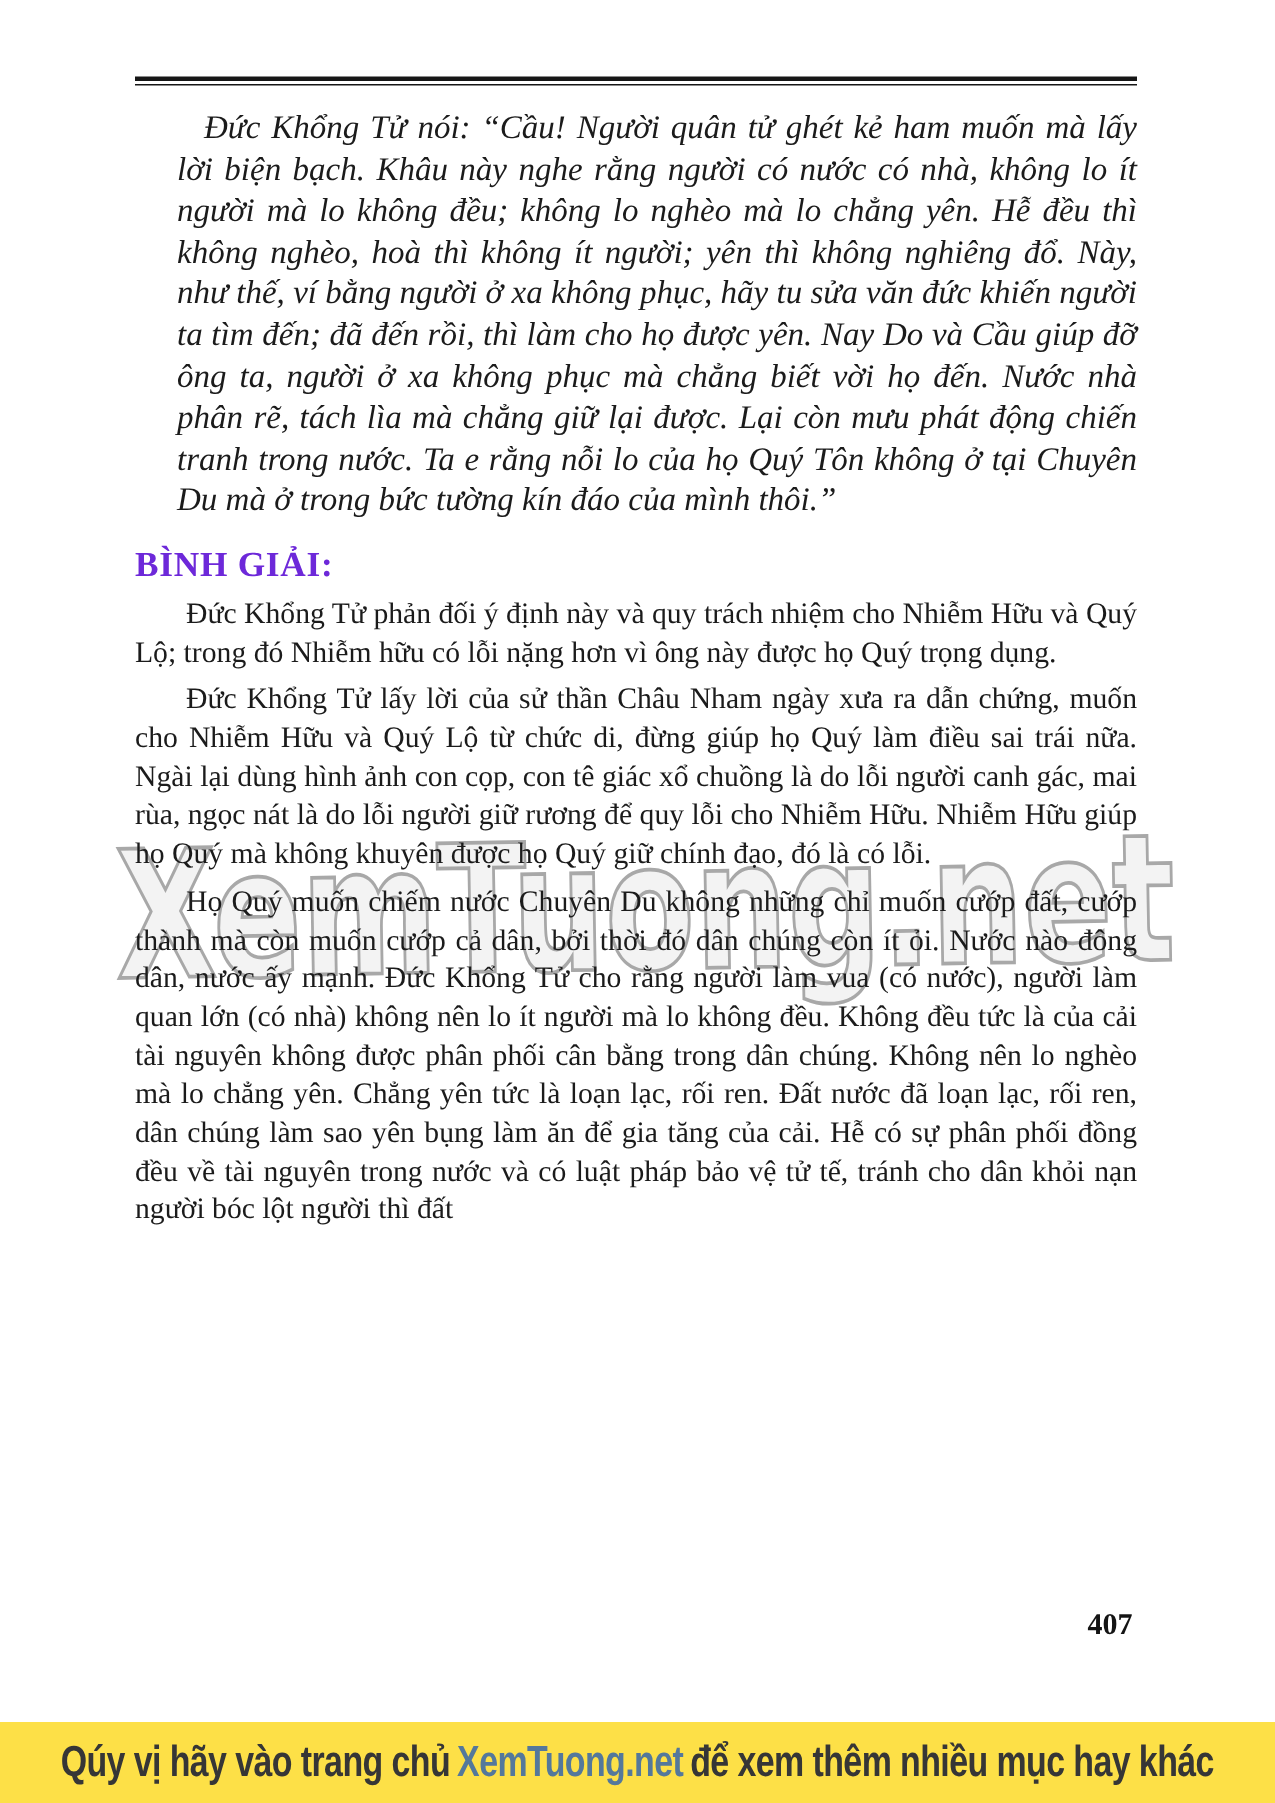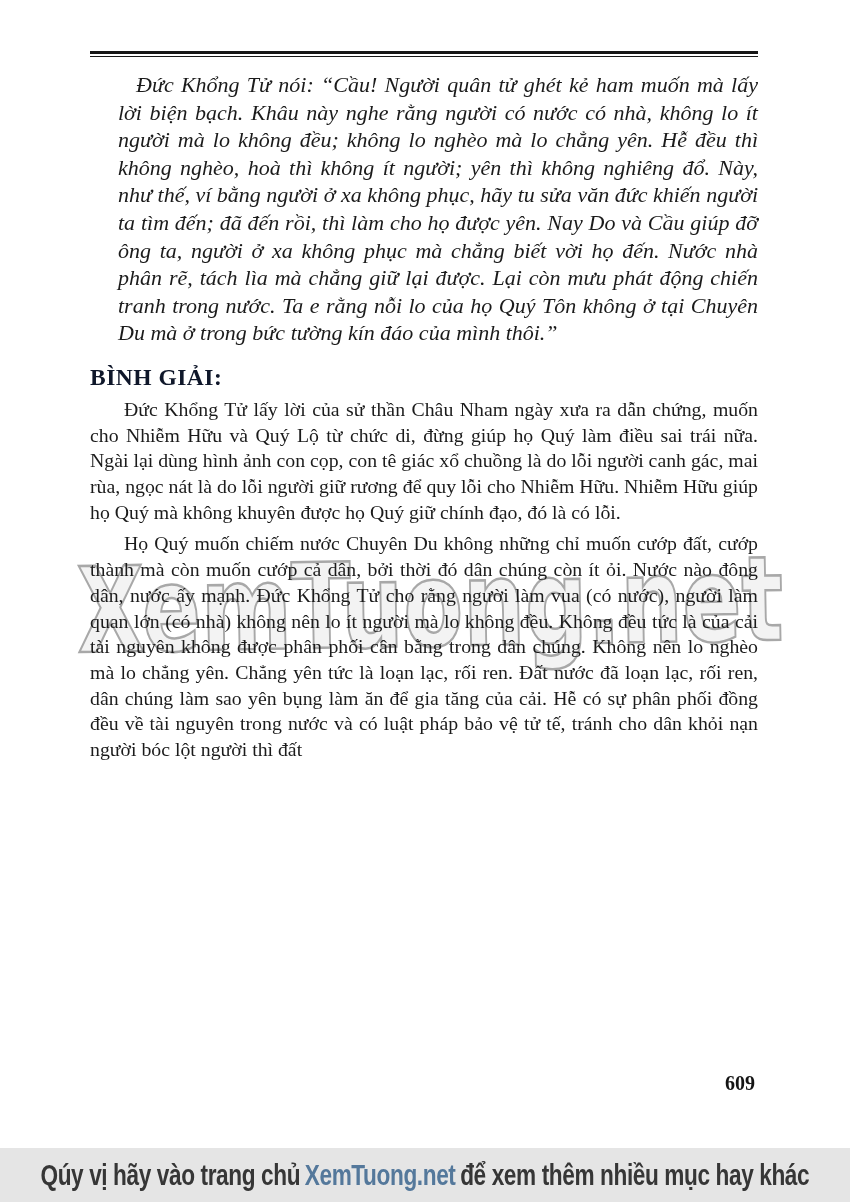--- a/index.html
+++ b/index.html
@@ -40,21 +40,21 @@
     line-height: 27.6px;
     text-align: justify;
     text-indent: 18px;
   }
 
   .section-heading {
     margin: 17px 0 6px 0;
     font-size: 23.5px;
     font-weight: bold;
     letter-spacing: 0.5px;
-    color: #0f172a;
+    color: #6d28d9;
   }
 
   p.body {
     margin: 6px 0 0 0;
     font-size: 19.8px;
     line-height: 25.7px;
     text-align: justify;
     text-indent: 34px;
   }
 
@@ -68,21 +68,21 @@
     color: #141414;
   }
 
   .footer {
     position: absolute;
     left: 0; bottom: 0;
     width: 850px; height: 54px;
     display: flex;
     align-items: center;
     justify-content: center;
-    background: #e5e5e5;
+    background: #fde047;
     z-index: 2;
     font-family: "Liberation Sans", sans-serif;
   }
   .footer-inner {
     display: inline-block;
     transform: scaleX(0.78);
     white-space: nowrap;
     font-size: 29px;
     font-weight: bold;
     letter-spacing: -0.5px;
@@ -100,25 +100,26 @@
     <text x="77" y="646" textLength="706" lengthAdjust="spacingAndGlyphs" font-family="DejaVu Sans, sans-serif" font-size="118" font-weight="bold" fill="#f3f3f3" stroke="#a8a8a8" stroke-width="2.5" transform="rotate(-1 425 600)">XemTuong.net</text>
   </svg>
 
   <div class="content">
     <div class="header-rule"></div>
 
     <p class="quote">Đức Khổng Tử nói: “Cầu! Người quân tử ghét kẻ ham muốn mà lấy lời biện bạch. Khâu này nghe rằng người có nước có nhà, không lo ít người mà lo không đều; không lo nghèo mà lo chẳng yên. Hễ đều thì không nghèo, hoà thì không ít người; yên thì không nghiêng đổ. Này, như thế, ví bằng người ở xa không phục, hãy tu sửa văn đức khiến người ta tìm đến; đã đến rồi, thì làm cho họ được yên. Nay Do và Cầu giúp đỡ ông ta, người ở xa không phục mà chẳng biết vời họ đến. Nước nhà phân rẽ, tách lìa mà chẳng giữ lại được. Lại còn mưu phát động chiến tranh trong nước. Ta e rằng nỗi lo của họ Quý Tôn không ở tại Chuyên Du mà ở trong bức tường kín đáo của mình thôi.”</p>
 
     <div class="section-heading">BÌNH GIẢI:</div>
 
+    <p class="body">Đức Khổng Tử phản đối ý định này và quy trách nhiệm cho Nhiễm Hữu và Quý Lộ; trong đó Nhiễm hữu có lỗi nặng hơn vì ông này được họ Quý trọng dụng.</p>
     <p class="body">Đức Khổng Tử lấy lời của sử thần Châu Nham ngày xưa ra dẫn chứng, muốn cho Nhiễm Hữu và Quý Lộ từ chức di, đừng giúp họ Quý làm điều sai trái nữa. Ngài lại dùng hình ảnh con cọp, con tê giác xổ chuồng là do lỗi người canh gác, mai rùa, ngọc nát là do lỗi người giữ rương để quy lỗi cho Nhiễm Hữu. Nhiễm Hữu giúp họ Quý mà không khuyên được họ Quý giữ chính đạo, đó là có lỗi.</p>
     <p class="body">Họ Quý muốn chiếm nước Chuyên Du không những chỉ muốn cướp đất, cướp thành mà còn muốn cướp cả dân, bởi thời đó dân chúng còn ít ỏi. Nước nào đông dân, nước ấy mạnh. Đức Khổng Tử cho rằng người làm vua (có nước), người làm quan lớn (có nhà) không nên lo ít người mà lo không đều. Không đều tức là của cải tài nguyên không được phân phối cân bằng trong dân chúng. Không nên lo nghèo mà lo chẳng yên. Chẳng yên tức là loạn lạc, rối ren. Đất nước đã loạn lạc, rối ren, dân chúng làm sao yên bụng làm ăn để gia tăng của cải. Hễ có sự phân phối đồng đều về tài nguyên trong nước và có luật pháp bảo vệ tử tế, tránh cho dân khỏi nạn người bóc lột người thì đất</p>
   </div>
 
-  <div class="page-number">609</div>
+  <div class="page-number">407</div>
 
   <div class="footer">
     <div class="footer-inner">
       <span>Qúy vị hãy vào trang chủ</span><span class="footer-link">XemTuong.net</span><span>để xem thêm nhiều mục hay khác</span>
     </div>
   </div>
 
 </div>
 
 </body></html>

